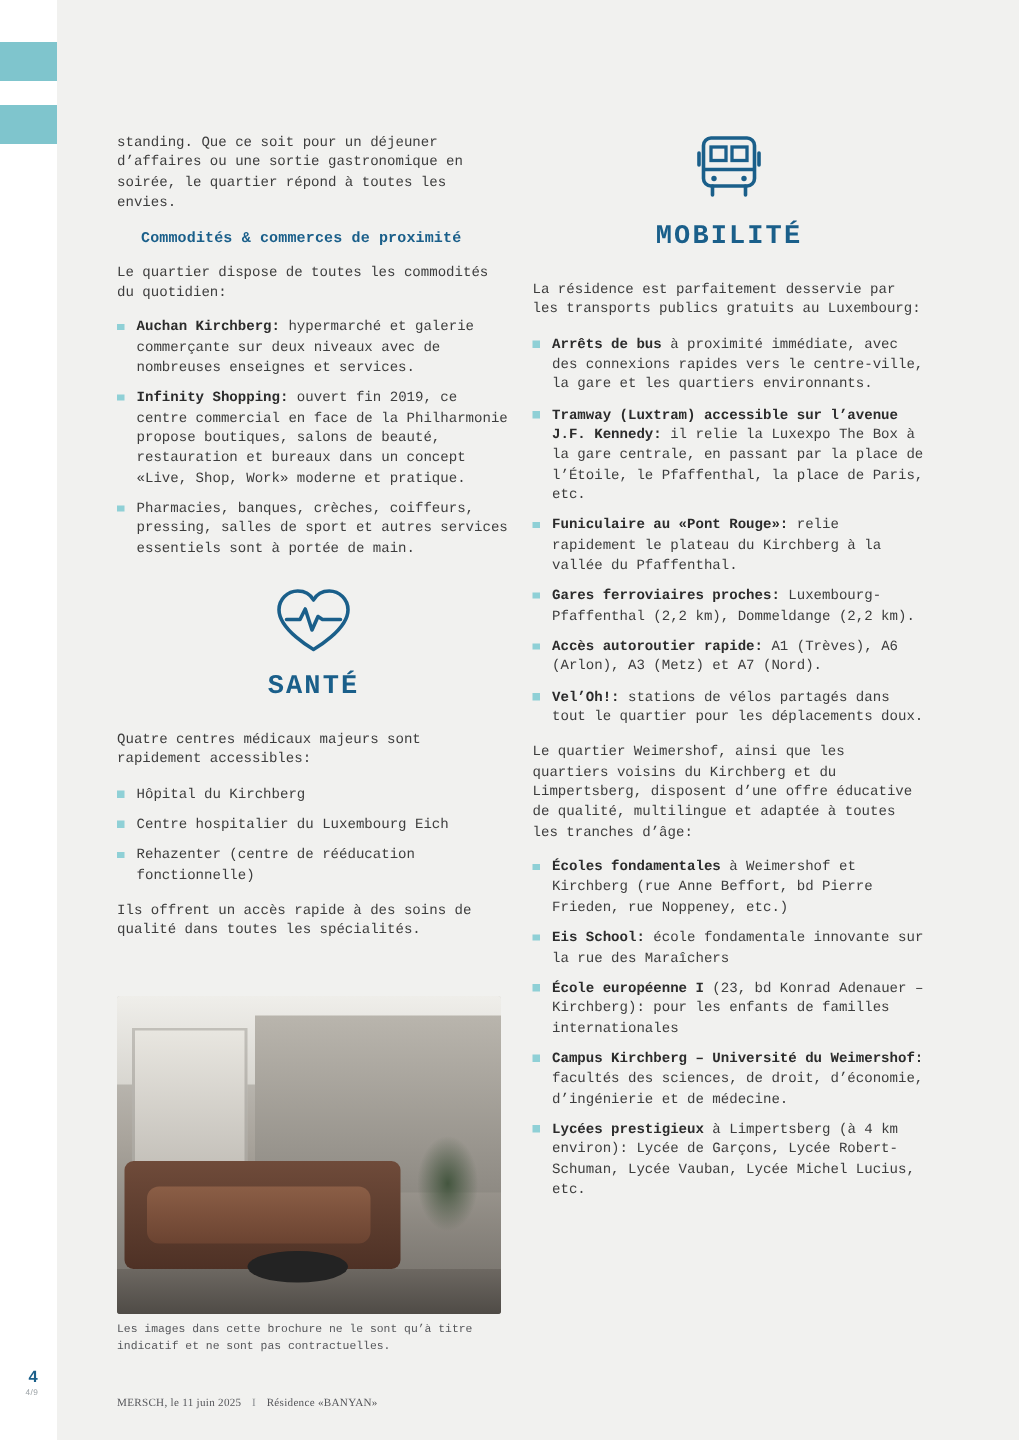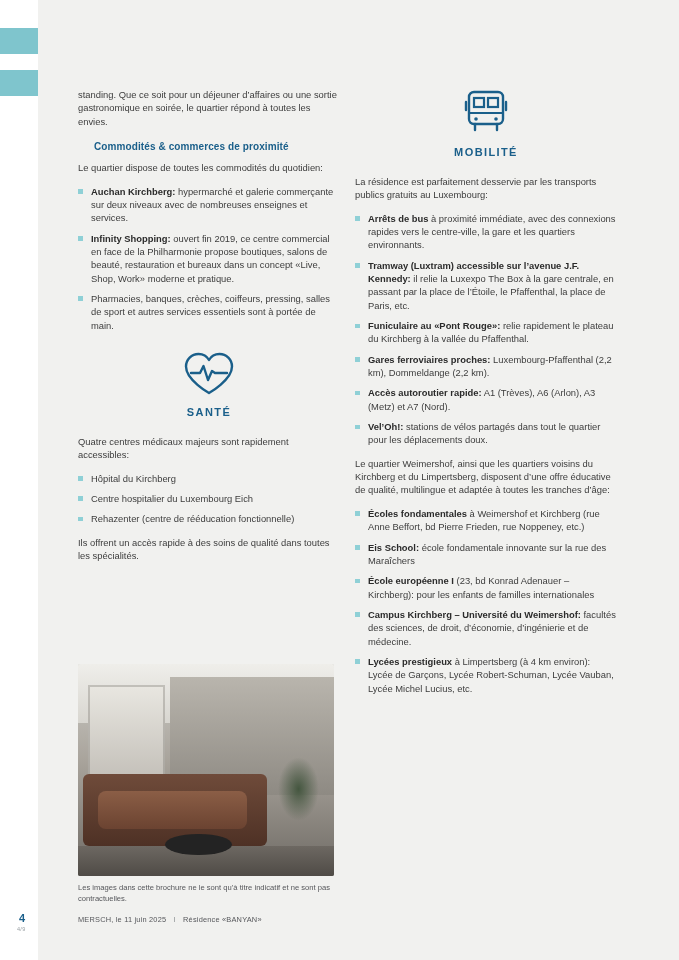--- a/index.html
+++ b/index.html
@@ -29,21 +29,21 @@
   .deco-2 { left: 0; top: 70px; width: 38px; height: 26px; }
 
   .left-rail {
     position: absolute;
     left: 0; top: 0; bottom: 0;
     width: 38px;
     background: #ffffff;
   }
   .content {
     position: absolute;
-    left: 38px; right: 0; top: 0; bottom: 0;
+    left: 38px; right: 0; top: 0; bottom: 0; font-family: Liberation Mono, monospace;
   }
 
   .col {
     position: absolute;
     top: 88px;
     width: 262px;
     font-size: 9.4px;
     line-height: 1.42;
     color: #3d3d3d;
   }
@@ -86,21 +86,21 @@
     text-align: center;
     margin: 18px 0 14px 0;
   }
   .section-head .icon {
     display: block;
     margin: 0 auto 6px auto;
   }
   .section-title {
     color: #1a5f8a;
     font-weight: bold;
-    font-size: 11px;
+    font-size: 18px;
     letter-spacing: 1.4px;
     text-align: center;
   }
 
   
   .photo-wrap {
     position: absolute;
     left: 40px;
     top: 664px;
     width: 256px;
@@ -179,24 +179,25 @@
     position: absolute;
     left: 17px;
     top: 14px;
     color: #9aa0a4;
     font-size: 5.5px;
     letter-spacing: .3px;
   }
   .footer-text {
     position: absolute;
     left: 78px;
-    top: 3px;
+    top: 18px;
     font-size: 7.4px;
     color: #55565a;
     letter-spacing: .2px;
+    font-family: Liberation Serif, serif;
   }
   .footer-sep { margin: 0 5px; color: #8b8f92; }
 </style>
 </head>
 <body>
 
 <div class="page">
   <div class="left-rail"></div>
   <div class="deco-block deco-1"></div>
   <div class="deco-block deco-2"></div>

